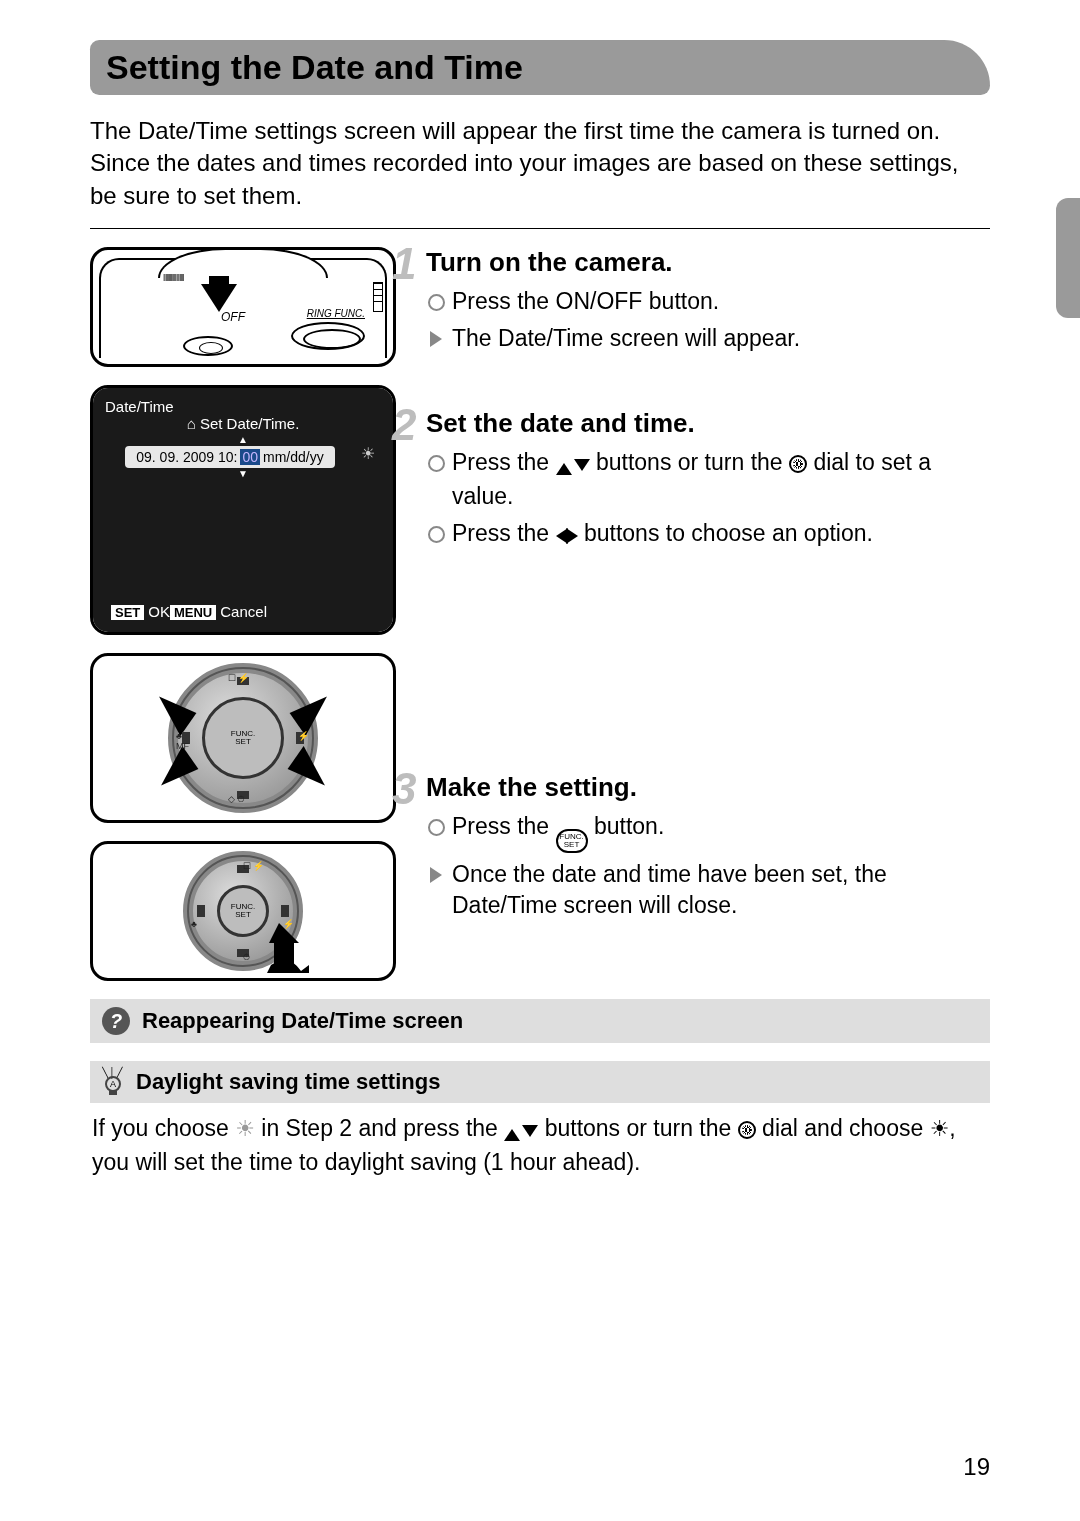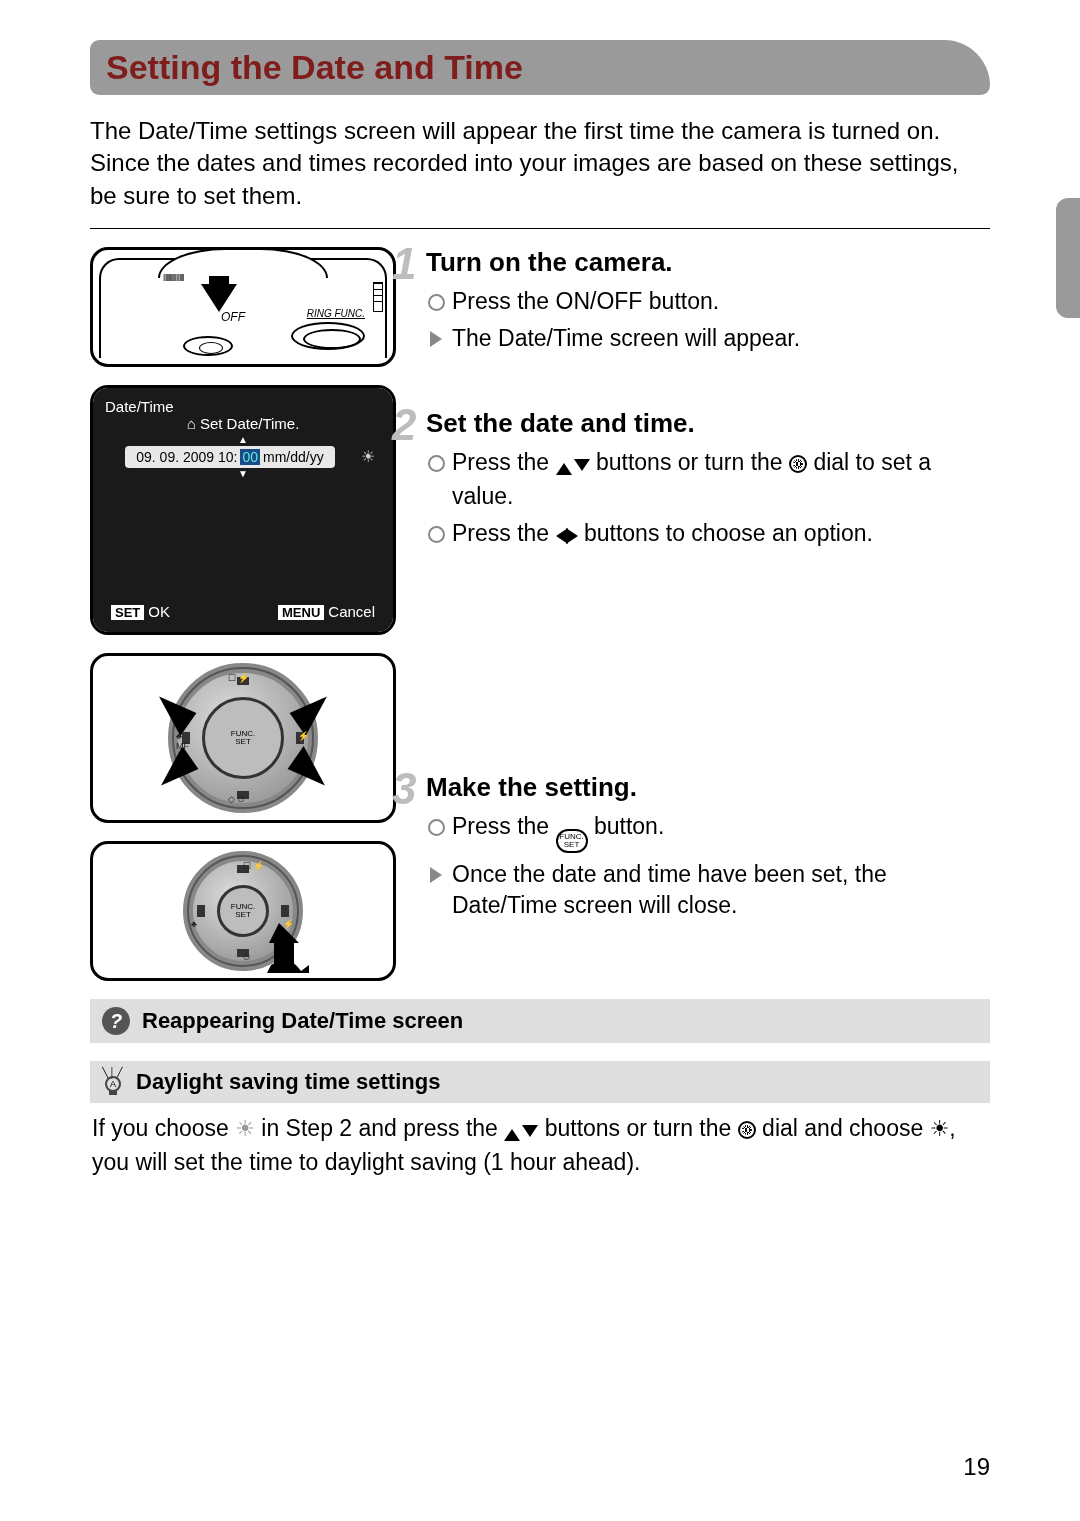--- a/index.html
+++ b/index.html
@@ -1,19 +1,19 @@
 <!DOCTYPE html>
 <html><head>
 <meta charset="utf-8">
 <style>
   * { box-sizing: border-box; margin: 0; padding: 0; }
   html, body { width: 1080px; height: 1521px; background: #fff; font-family: Arial, Helvetica, sans-serif; color: #000; }
   .page { width: 1080px; height: 1521px; padding: 40px 90px 50px 90px; position: relative; }
   .title-bar { background: #9a9a9a; border-radius: 10px 50px 10px 10px; padding: 8px 16px; margin-bottom: 20px; }
-  .title-bar h1 { font-size: 34px; font-weight: 900; color: #7f1d1d; }
+  .title-bar h1 { font-size: 34px; font-weight: 900; color: #000000; }
   .intro { font-size: 24px; line-height: 1.35; margin-bottom: 16px; }
   hr.rule { border: none; border-top: 1px solid #000; margin: 10px 0 18px 0; }
   .side-tab { position: absolute; right: 0; top: 198px; width: 24px; height: 120px; background: #9a9a9a; border-radius: 12px 0 0 12px; }
 
   .cols { display: flex; gap: 30px; }
   .left { width: 306px; flex: 0 0 306px; display: flex; flex-direction: column; gap: 18px; }
   .right { flex: 1; }
 
   .imgbox { border: 3px solid #000; border-radius: 18px; background: #fff; width: 306px; overflow: hidden; display: flex; align-items: center; justify-content: center; }
   .imgbox.h120 { height: 120px; }
@@ -37,24 +37,24 @@
   .camtop .pwr { position: absolute; left: 90px; bottom: 8px; width: 50px; height: 20px; border: 2px solid #000; border-radius: 50%; }
   .camtop .pwr::after{content:"";position:absolute;left:14px;top:4px;width:22px;height:10px;border:1px solid #000;border-radius:50%;}
 
   
   .lcd { width: 100%; height: 100%; background: #1a1a1a; display: flex; flex-direction: column; padding: 10px 12px; color: #fff; font-size: 15px; }
   .lcd .ttl { font-size: 15px; margin-bottom: 0; }
   .lcd .lbl1 { text-align: center; font-size: 15px; margin-bottom: 4px; }
   .lcd .lbl1::before { content: "⌂ "; }
   .lcd .caret-up { text-align: center; font-size: 10px; line-height: 8px; }
   .lcd .field { background: #e8e8e8; color: #000; border-radius: 4px; padding: 3px 6px; width: 210px; margin: 2px auto; font-size: 14px; display: flex; gap: 3px; align-items: center; justify-content: center; }
-  .lcd .field .hl { background: #1a4a8a; color: #5eead4; padding: 0 2px; }
+  .lcd .field .hl { background: #1a4a8a; color: #c4b5fd; padding: 0 2px; }
   .lcd .sun { display:inline-block; width: 20px; height: 20px; margin-left: 6px; vertical-align: middle; color:#ccc; font-size:16px; }
   .lcd .caret-dn { text-align: center; font-size: 10px; line-height: 8px; margin-bottom: auto;}
-  .lcd .btnrow { display: flex; justify-content: space-between; padding: 0 6px 2px 6px; font-size: 15px; }
+  .lcd .btnrow { display: flex; padding: 0 6px 2px 6px; font-size: 15px; }
   .lcd .btnrow .tag { background: #fff; color: #000; padding: 0 4px; font-weight: bold; font-size: 13px; margin-right: 4px; }
 
   
   .wheel { position: relative; width: 150px; height: 150px; }
   .wheel .outer { position: absolute; inset: 0; border: 10px solid #888; border-radius: 50%; background: radial-gradient(circle at 40% 35%, #ddd, #888); }
   .wheel .outer::after{content:"";position:absolute;inset:-6px;border:2px solid #555;border-radius:50%;}
   .wheel .inner { position: absolute; inset: 34px; border: 3px solid #333; border-radius: 50%; background: #bdbdbd; display:flex; align-items:center; justify-content:center; flex-direction:column; font-size:8px; line-height:1; }
   .wheel .tick { position: absolute; background: #333; }
   .wheel .up { left: 50%; top: 14px; transform: translateX(-50%); width:0;height:0;border-left:6px solid transparent;border-right:6px solid transparent;border-bottom:8px solid #333;}
   .wheel .dn { left: 50%; bottom: 14px; transform: translateX(-50%); width:0;height:0;border-left:6px solid transparent;border-right:6px solid transparent;border-top:8px solid #333;}
@@ -140,21 +140,21 @@
           <div class="ring"></div>
           <div class="pwr"></div>
         </div>
       </div>
 
       <div class="imgbox h250">
         <div class="lcd">
           <div class="ttl">Date/Time</div>
           <div class="lbl1">Set Date/Time.</div>
           <div class="caret-up">▲</div>
-          <div style="display:flex;align-items:center;justify-content:center">
+          <div style="display:flex;align-items:flex-start;justify-content:center">
             <div class="field">
               <span>09. 09. 2009 10:</span>
                 <span class="hl">00</span>
               <span>mm/dd/yy</span>
             </div>
             <span class="sun">☀</span>
           </div>
           <div class="caret-dn">▼</div>
           <div class="btnrow">
             <span><span class="tag">SET</span><span>OK</span></span>

